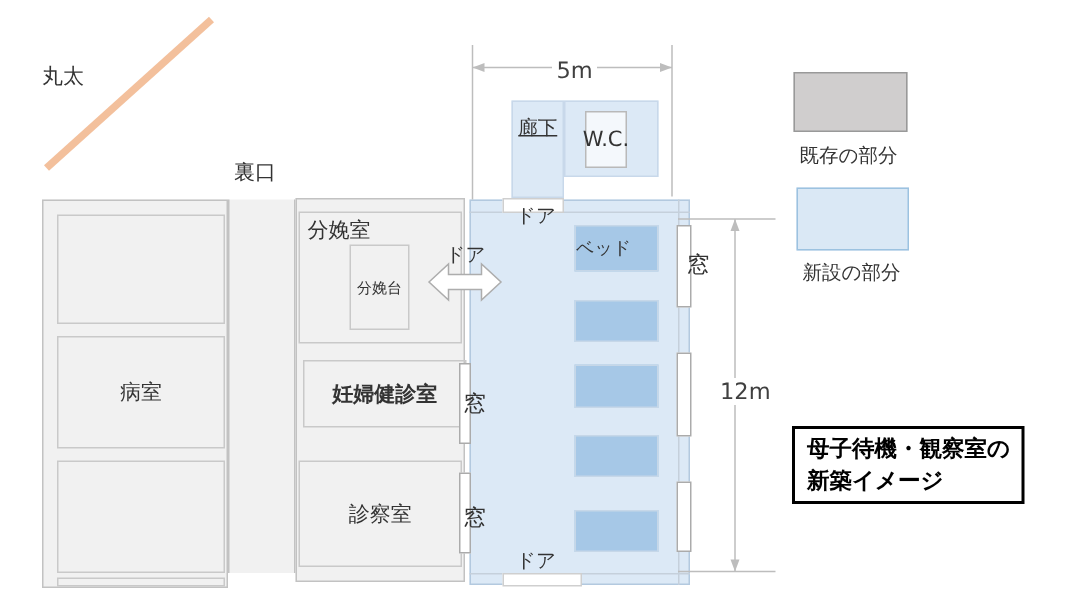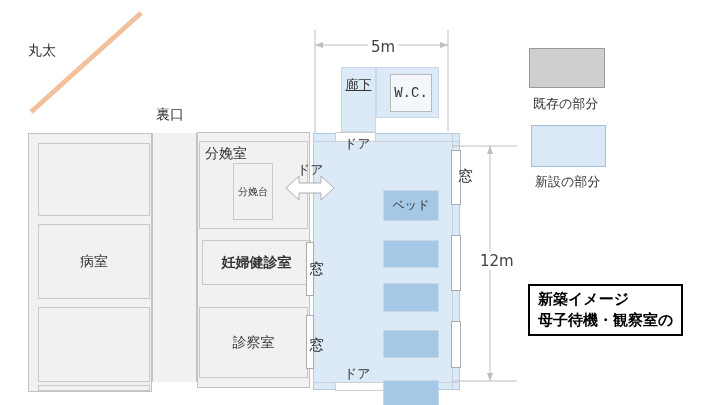--- a/index.html
+++ b/index.html
@@ -10,21 +10,21 @@
   .abs{position:absolute;box-sizing:border-box;}
   .gray-block{background:#f1f1f1;border:1px solid #c2c2c2;}
   .gray-room{border:1px solid #c9c9c9;display:flex;align-items:center;justify-content:center;}
   .blue{background:#dce9f6;}
   .label{position:absolute;white-space:nowrap;color:#333;}
   .f14{font-size:14px;text-align:right;}
   .f13{font-size:13px;}
   .f12{font-size:12px;}
   .f11{font-size:15px;}
   .f10{font-size:10px;}
-  .bed{background:#a6c8e7;border:1px solid #c6d7e8;display:flex;align-items:center;justify-content:center;margin-top:40px;}
+  .bed{background:#a6c8e7;border:1px solid #c6d7e8;display:flex;align-items:center;}
   .window{background:#ffffff;border:1px solid #ababab;}
   .door{background:#ffffff;border:1px solid #cfcfcf;}
   .innerline{background:#c5d0db;}
   .dimlabel{background:#fff;padding:0 3px;color:#404040;}
   .legend-swatch-existing{background:#d0cece;border:1px solid #999999;}
   .legend-swatch-new{background:#dae8f5;border:1px solid #9cc2e0;}
   .titlebox{
     border:2px solid #000;background:#fff;color:#000;
     font-weight:bold;font-size:15px;line-height:21px;padding:3px 8px;white-space:nowrap;
   }
@@ -61,21 +61,21 @@
 
   <div class="abs blue" style="left:313px;top:133px;width:147px;height:257px;border:1px solid #b3c9df;"></div>
   <div class="abs innerline" style="left:313px;top:141px;width:147px;height:1px;"></div>
   <div class="abs innerline" style="left:313px;top:382px;width:147px;height:1px;"></div>
   <div class="abs innerline" style="left:452px;top:133px;width:1px;height:257px;"></div>
 
   <div class="abs blue" style="left:341px;top:67px;width:35px;height:65px;border:1px solid #c8d8ea;text-align:center;">
     <span class="f13" style="display:inline-block;margin-top:8px;text-decoration:underline;">廊下</span>
   </div>
   <div class="abs blue" style="left:376px;top:67px;width:63px;height:51px;border:1px solid #c8d8ea;"></div>
-  <div class="abs" style="left:390px;top:74px;width:42px;height:38px;background:#f4f8fc;border:1px solid #b9b9b9;display:flex;align-items:center;justify-content:center;font-family:Liberation Mono, monospace;">
+  <div class="abs" style="left:390px;top:74px;width:28px;height:38px;background:#f4f8fc;border:1px solid #b9b9b9;display:flex;align-items:center;justify-content:center;">
     <span class="f14">W.C.</span>
   </div>
 
   <div class="abs door" style="left:335px;top:132px;width:41px;height:10px;"></div>
   <div class="abs door" style="left:335px;top:382px;width:53px;height:9px;"></div>
 
   <div class="abs window" style="left:306px;top:242px;width:8px;height:54px;"></div>
   <div class="abs window" style="left:306px;top:315px;width:8px;height:54px;"></div>
   <div class="abs window" style="left:451px;top:150px;width:10px;height:55px;"></div>
   <div class="abs window" style="left:451px;top:235px;width:10px;height:56px;"></div>
@@ -126,17 +126,17 @@
 
   <span class="label f11 dimlabel" style="left:368px;top:38px;">5m</span>
   <span class="label f11 dimlabel" style="left:477px;top:252px;">12m</span>
 
   <div class="abs legend-swatch-existing" style="left:529px;top:48px;width:76px;height:40px;"></div>
   <span class="label f13" style="left:533px;top:95px;">既存の部分</span>
   <div class="abs legend-swatch-new" style="left:531px;top:125px;width:75px;height:42px;"></div>
   <span class="label f13" style="left:535px;top:173px;">新設の部分</span>
 
   <div class="abs titlebox" style="left:528px;top:284px;">
+    <div>母子待機・観察室の</div>
     <div>新築イメージ</div>
-    <div>母子待機・観察室の</div>
   </div>
 
 </div>
 
 </body></html>

